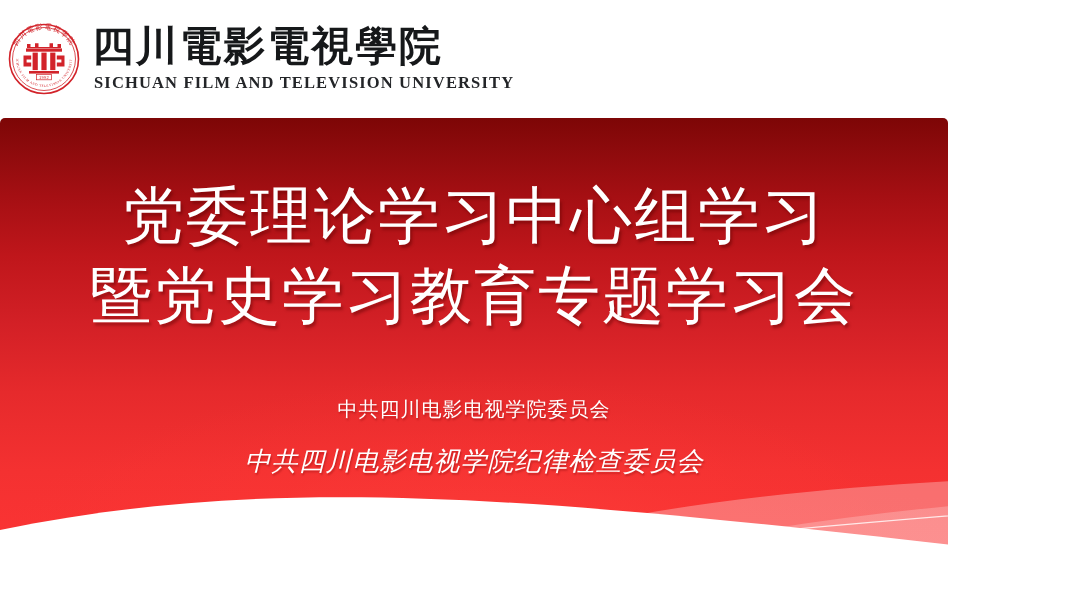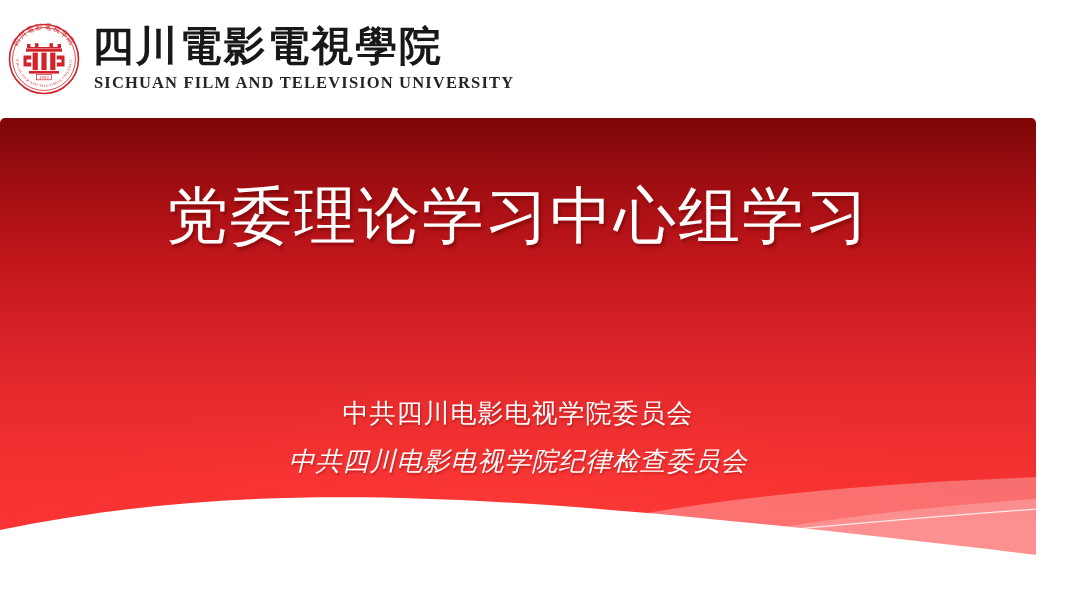--- a/index.html
+++ b/index.html
@@ -68,21 +68,21 @@
     white-space: nowrap;
     margin-top: 4px;
     margin-left: 2px;
   }
 
   
   #slide-panel {
     position: absolute;
     left: 0;
     top: 118px;
-    width: 1036px;
+    width: 948px;
     height: 490px;
     border-top-left-radius: 5px;
     border-top-right-radius: 5px;
     overflow: hidden;
     background: linear-gradient(to bottom,
         #7d0606 0%,
         #8c0a0c 6%,
         #a50f13 16%,
         #bf161b 28%,
         #d32026 42%,
@@ -136,21 +136,21 @@
     font-family: "DejaVu Serif", "Liberation Serif", serif;
     color: #ffffff;
     font-weight: 400;
     white-space: nowrap;
     text-shadow: 1px 2px 2px rgba(110,0,0,0.35);
   }
   #subtitle-line-1 {
     position: absolute;
     left: 0; right: 0;
     top: 278px;
-    font-size: 26px;
+    font-size: 20px;
     letter-spacing: 1px;
   }
   #subtitle-line-2 {
     position: absolute;
     left: 0; right: 0;
     top: 326px;
     font-size: 26px;
     letter-spacing: 1px;
     font-style: italic;
   }
@@ -246,20 +246,21 @@
 
       <path d="M 300,62 C 560,62 820,86 1080,118" fill="none" stroke="#ffffff" stroke-width="1.2" opacity="0.85"></path>
       <path d="M 1080,58 C 840,74 560,104 250,134" fill="none" stroke="#ffffff" stroke-width="1.2" opacity="0.8"></path>
     </svg>
   </div>
 
   <div id="slide-content">
 
     <div class="title-line" id="title-line-1">党委理论学习中心组学习</div>
 
+    <div class="title-line" id="title-line-2">暨党史学习教育专题学习会</div>
 
     <div class="subtitle-line" id="subtitle-line-1">中共四川电影电视学院委员会</div>
 
     <div class="subtitle-line" id="subtitle-line-2">中共四川电影电视学院纪律检查委员会</div>
 
 
   </div>
 </div>
 
 </body></html>

